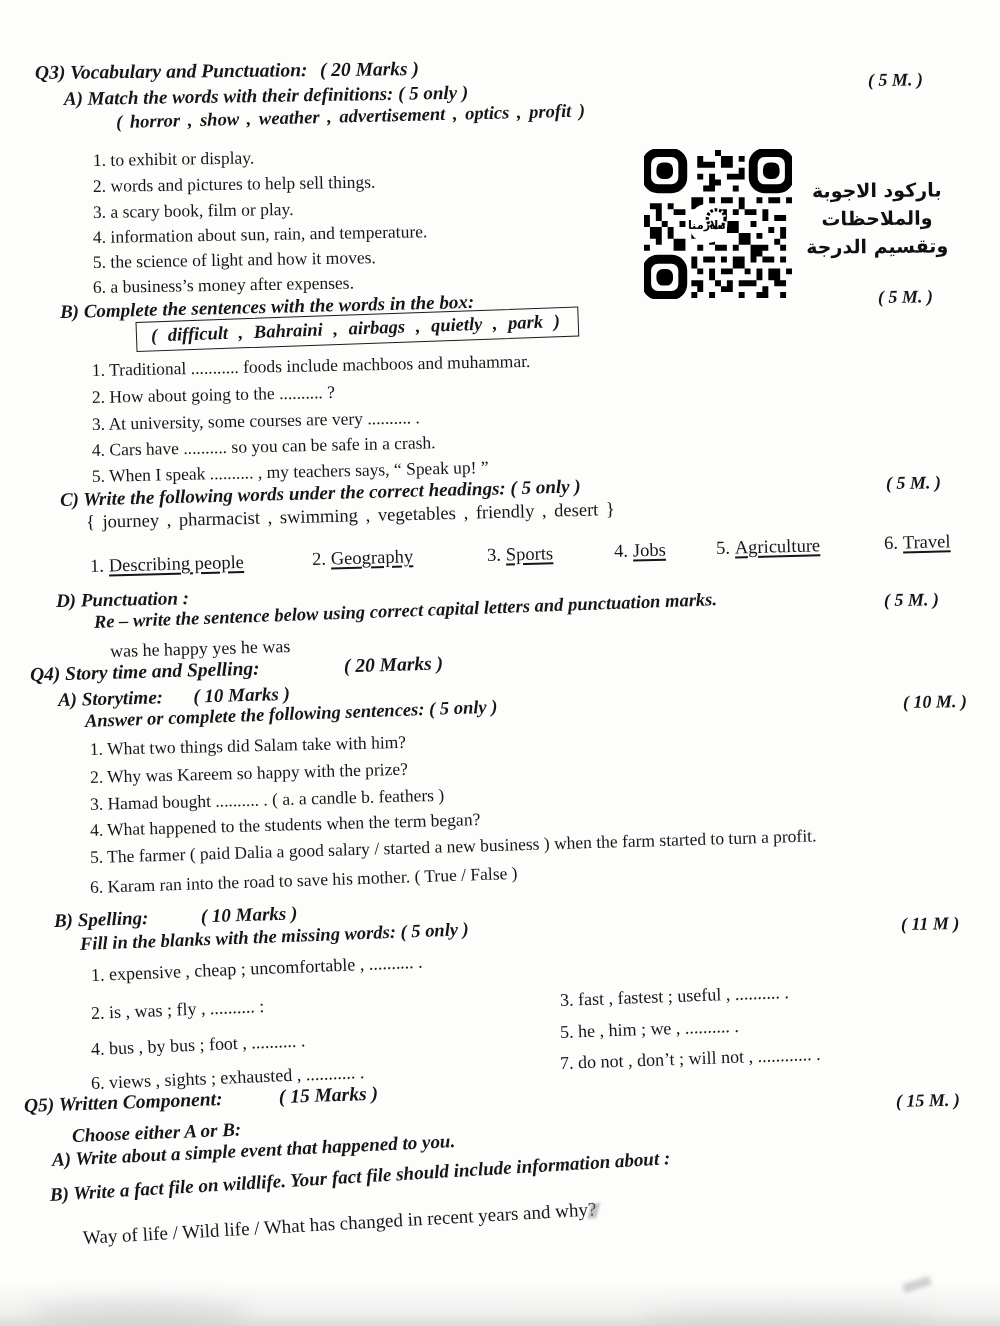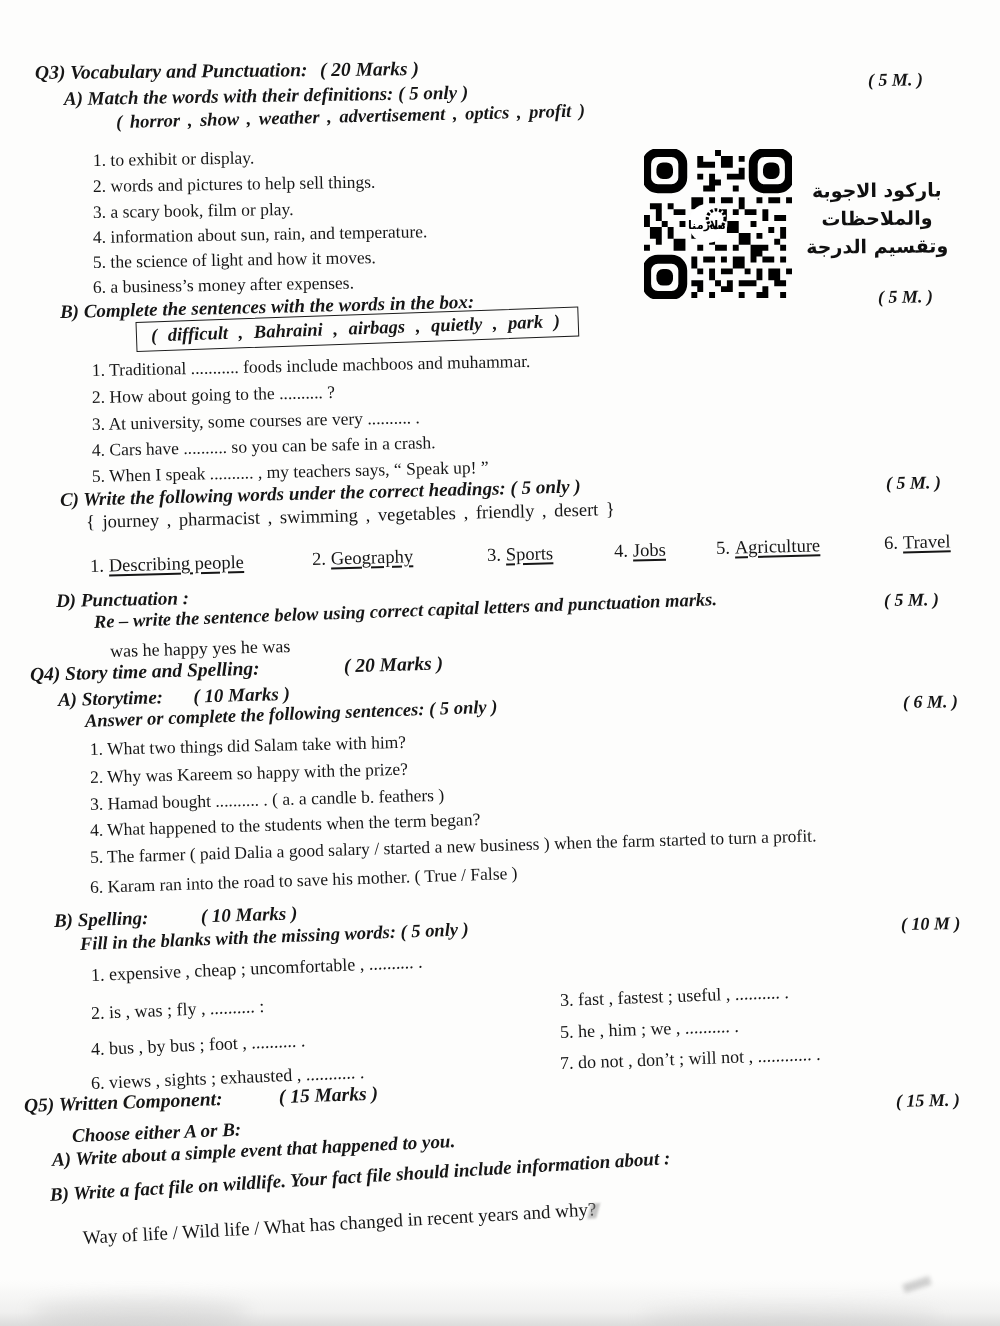--- a/index.html
+++ b/index.html
@@ -134,35 +134,35 @@
   <div class="line it2" style="left:110px; top:641px; transform:rotate(-1.6deg)">was he happy  yes he was</div>
 
   <div class="line" style="left:30px; top:664px; transform:rotate(-1.6deg)">
     <span class="bi h2">Q4) Story time and Spelling:</span>
     <span class="bi h2 gap80">( 20 Marks )</span>
   </div>
   <div class="line" style="left:58px; top:689px; transform:rotate(-1.5deg)">
     <span class="bi h">A) Storytime:</span>
     <span class="bi h gap26">( 10 Marks )</span>
   </div>
-  <div class="line mk" style="left:903px; top:692px; transform:rotate(-0.8deg)">( 6 M. )</div>
+  <div class="line mk" style="left:903px; top:692px; transform:rotate(-0.8deg)">( 10 M. )</div>
   <div class="line bi" style="left:85px; top:711px; font-size:18.5px; transform:rotate(-2deg)">Answer or complete the following sentences:  ( 5  only )</div>
 
   <div class="line it" style="left:90px; top:739px; transform:rotate(-1.3deg)">1. What two things did Salam take with him?</div>
   <div class="line it" style="left:90px; top:767px; transform:rotate(-1.5deg)">2. Why was Kareem so happy with the prize?</div>
   <div class="line it" style="left:90px; top:794px; transform:rotate(-1.5deg)">3. Hamad bought .......... . ( a. a candle    b. feathers )</div>
   <div class="line it" style="left:90px; top:820px; transform:rotate(-1.6deg)">4. What happened to the students when the term began?</div>
   <div class="line it" style="left:90px; top:847px; transform:rotate(-1.7deg)">5. The farmer ( paid Dalia a good salary / started a new business ) when the farm started to turn a profit.</div>
   <div class="line it" style="left:90px; top:877px; transform:rotate(-1.9deg)">6. Karam ran into the road to save his mother.  ( True  /  False )</div>
 
   <div class="line" style="left:54px; top:910px; transform:rotate(-1.8deg)">
     <span class="bi h">B) Spelling:</span>
     <span class="bi h gap48">( 10 Marks )</span>
   </div>
-  <div class="line mk" style="left:901px; top:914px; transform:rotate(-0.9deg)">( 10 M )</div>
+  <div class="line mk" style="left:901px; top:914px; transform:rotate(-0.9deg)">( 11 M )</div>
   <div class="line bi" style="left:80px; top:934px; font-size:18.5px; transform:rotate(-2.2deg)">Fill in the blanks with the missing words:    ( 5 only )</div>
 
   <div class="line it2" style="left:91px; top:965px; transform:rotate(-2.3deg)">1. expensive , cheap ; uncomfortable , .......... .</div>
   <div class="line it2" style="left:91px; top:1003px; transform:rotate(-2.3deg)">2. is , was ; fly , .......... :</div>
   <div class="line it2" style="left:91px; top:1039px; transform:rotate(-2.3deg)">4. bus , by bus ;  foot , .......... .</div>
   <div class="line it2" style="left:91px; top:1073px; transform:rotate(-2.3deg)">6. views , sights ; exhausted ,  ........... .</div>
 
   <div class="line it2" style="left:560px; top:990px; transform:rotate(-2deg)">3. fast , fastest ;  useful , .......... .</div>
   <div class="line it2" style="left:560px; top:1022px; transform:rotate(-2deg)">5. he , him ; we , .......... .</div>
   <div class="line it2" style="left:560px; top:1053px; transform:rotate(-2deg)">7. do not , don’t ; will not , ............ .</div>

